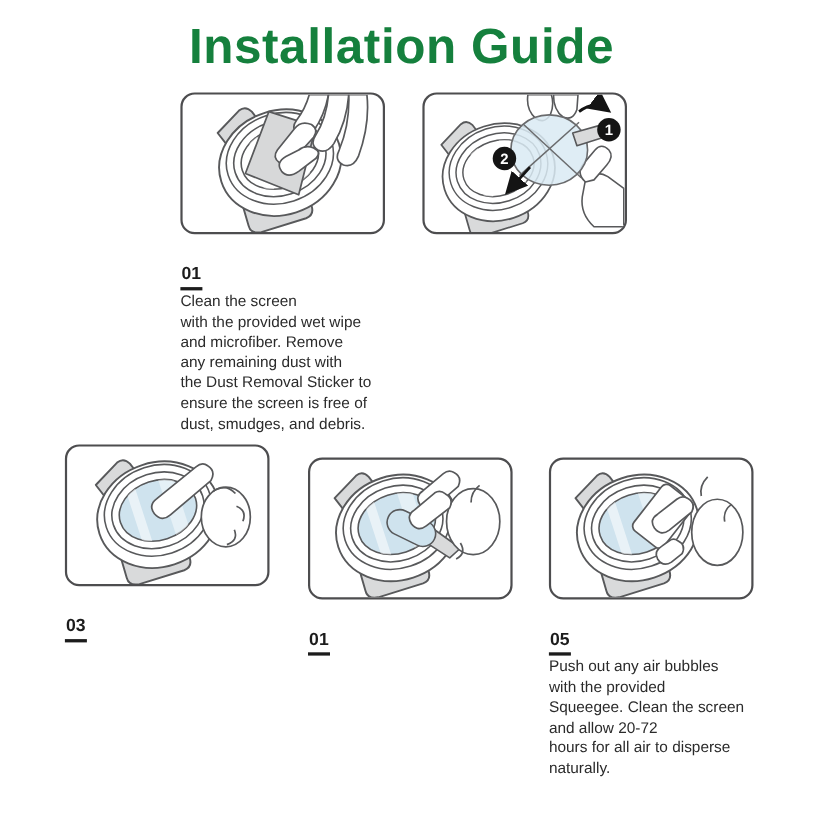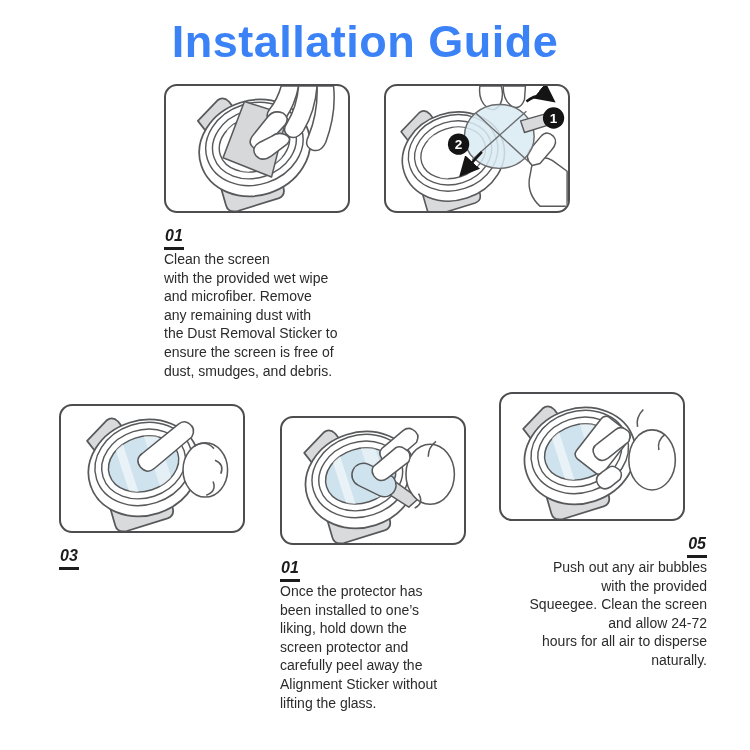--- a/index.html
+++ b/index.html
@@ -1,39 +1,39 @@
 <!DOCTYPE html>
 <html><head>
 <meta charset="utf-8">
 <style>
   html,body { margin:0; padding:0; background:#ffffff; }
   body { width:750px; height:750px; font-family:"Liberation Sans", sans-serif; }
   .page { position:relative; width:750px; height:750px; background:#fff; overflow:hidden; }
 
   .title {
     position:absolute; top:16px; left:0; width:730px;
-    text-align:center; font-size:45px; font-weight:700; color:#3b82f6;
+    text-align:center; font-size:45px; font-weight:700; color:#15803d;
     letter-spacing:0.5px;
   }
 
   .step { position:absolute; }
   #s1 { left:164px; top:84px;  width:202px; }
   #s2 { left:384px; top:84px;  width:202px; }
   #s3 { left:59px;  top:404px; width:208px; }
   #s4 { left:280px; top:416px; width:208px; }
-  #s5 { left:499px; top:392px; width:208px;text-align:right; }
+  #s5 { left:499px; top:416px; width:208px; }
 
   .panel {
     width:186px; height:129px; box-sizing:border-box;
     border:2px solid #4d4d4f; border-radius:13px; background:#fff;
     overflow:hidden;
   }
   .panel svg { display:block; width:100%; height:100%; }
 
-  .num { margin-top:14px;font-style:italic; }
+  .num { margin-top:28px; }
   .numtext {
     display:inline-block; font-size:16px; font-weight:700; color:#1c1c1c;
     border-bottom:3px solid #1c1c1c; padding:0 1px 2px 1px;
   }
   .desc {
     margin:0 0 0 0; font-size:14px; line-height:1.33; color:#2b2b2b;
     white-space:pre-line;
   }
 </style>
 </head>
@@ -145,45 +145,38 @@
         <g fill="#ffffff" stroke="#58595b" stroke-width="1.6" stroke-linejoin="round">
           <ellipse cx="152" cy="58" rx="25" ry="31"></ellipse>
           <path d="M134,12 Q142,16 138,25 L116,44 Q108,50 102,42 Q97,34 105,29 L124,13 Q129,9 134,12 Z"></path>
           <path d="M126,32 Q134,36 130,45 L108,62 Q100,68 94,60 Q89,52 97,47 L116,31 Q121,28 126,32 Z"></path>
           <path d="M140,78 Q146,88 136,93" fill="none"></path>
           <path d="M158,24 Q150,30 150,40" fill="none"></path>
         </g>
       </svg>
     </div>
     <div class="num"><span class="numtext">01</span></div>
-    <p class="desc">Once the protector has
-been installed to one’s
-liking, hold down the
-screen protector and
-carefully peel away the
-Alignment Sticker without
-lifting the glass.</p>
   </section>
 
   <section class="step" id="s5">
     <div class="panel">
       <svg viewBox="0 0 186 129">
         <use href="#watch-shape" transform="translate(6,0)" style="color:#cfe3ee"></use>
         <rect x="86" y="26" width="36" height="54" rx="6" transform="rotate(38 104 53)" fill="#ffffff" stroke="#58595b" stroke-width="1.6"></rect>
         <g fill="#ffffff" stroke="#58595b" stroke-width="1.6" stroke-linejoin="round">
           <ellipse cx="155" cy="68" rx="24" ry="31"></ellipse>
           <path d="M127,36 Q135,40 131,49 L110,66 Q102,72 96,64 Q91,56 99,51 L117,37 Q122,33 127,36 Z"></path>
           <path d="M118,76 Q126,80 122,88 L112,96 Q104,101 99,93 Q95,86 103,81 L110,76 Q114,73 118,76 Z"></path>
           <path d="M146,16 Q138,24 140,34" fill="none"></path>
           <path d="M168,42 Q160,48 162,58" fill="none"></path>
         </g>
       </svg>
     </div>
     <div class="num"><span class="numtext">05</span></div>
     <p class="desc">Push out any air bubbles
 with the provided
 Squeegee. Clean the screen
-and allow 24-72
+and allow 20-72
 hours for all air to disperse
 naturally.</p>
   </section>
 
 </div>
 
 </body></html>

